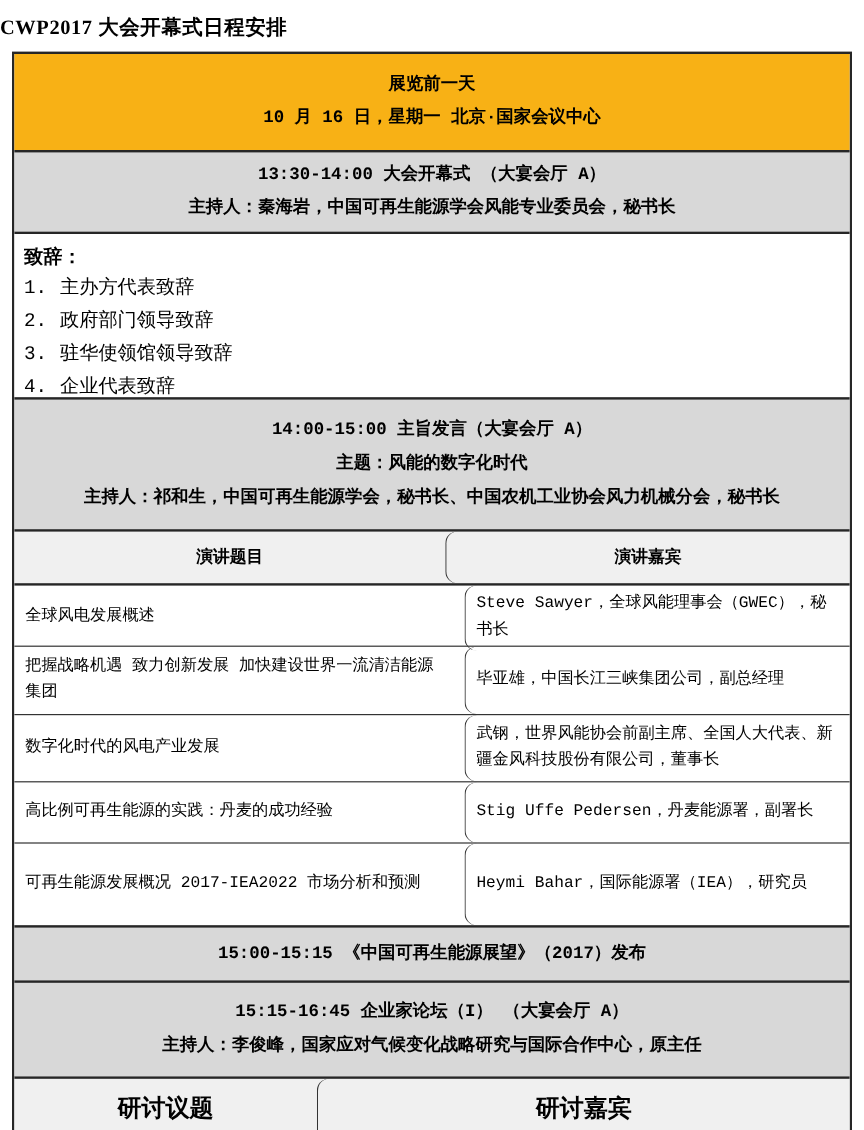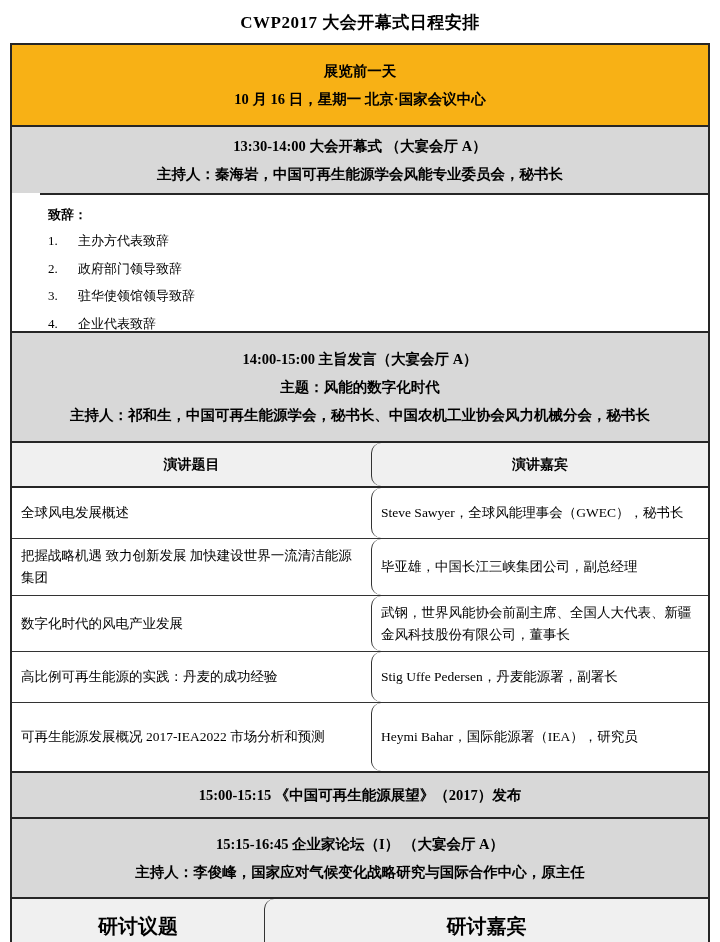--- a/index.html
+++ b/index.html
@@ -10,58 +10,58 @@
     --frame:#262626;
   }
   *{box-sizing:border-box;margin:0;padding:0;}
   html,body{background:#fff;}
   body{
     width:720px;height:942px;overflow:hidden;
     font-family:"Liberation Serif","DejaVu Serif",serif;
     color:#000;
   }
   .doc-title{
-    text-align:center;font-weight:bold;font-size:17px;
+    font-weight:bold;font-size:17px;
     padding:11px 0 9px;letter-spacing:.5px;border-radius:14px;
   }
   .sheet{
     margin:0 10px;border:2px solid var(--frame);
   }
-  .band{border-top:2px solid var(--frame);}
+  .band{border-top:2px solid var(--frame);font-family:Liberation Mono, monospace;}
   .band:first-child{border-top:none;}
   .center-band{
     display:flex;flex-direction:column;justify-content:center;align-items:center;
     text-align:center;font-weight:bold;font-size:14.5px;
   }
   .center-band .line{line-height:28px;}
   .banner{background:var(--yellow);height:80px;}
   .session{background:var(--gray);}
   .session-1{height:68px;}
   .session-2{height:110px;}
   .release-band{background:var(--gray);height:46px;}
   .forum-band{background:var(--gray);height:80px;}
   .speeches{
-    background:#fff;height:138px;padding:8px 8px 0 8px;font-size:13px;margin-left:28px;
+    background:#fff;height:138px;padding:8px 8px 0 8px;font-size:16px;
   }
   .speeches .heading{font-weight:bold;line-height:24px;}
   .speech-item{display:flex;line-height:27.5px;}
   .speech-item .num{width:30px;flex:0 0 30px;}
   .thead{
     background:var(--lightgray);height:45px;font-weight:bold;font-size:14px;
   }
   .trow{display:grid;grid-template-columns:359px 1fr;}
   .main-cols{grid-template-columns:359px 1fr;}
   .bottom-cols{grid-template-columns:242px 1fr;}
   .cell{
     display:flex;align-items:center;justify-content:flex-start;
     padding:5px 9px;font-size:13.5px;line-height:22px;
   }
   .cell.c-right{border-left:1px solid var(--line);border-radius:10px;}
   .thead .cell{justify-content:center;text-align:center;font-size:14px;}
-  .tbody .trow{border-top:1px solid var(--line);}
+  .tbody .trow{border-top:1px solid var(--line);gap:16px;}
   .tbody .trow:first-child{border-top:none;}
   .tbody{background:#fff;}
   .r1{height:50px;}
   .r2{height:57px;}
   .r3{height:56px;}
   .r4{height:51px;}
   .r5{height:69px;}
   .bottom-head{background:var(--lightgray);height:56px;font-weight:bold;}
   .bottom-head .cell{justify-content:center;font-size:20px;margin-left:10px;}
 </style>

